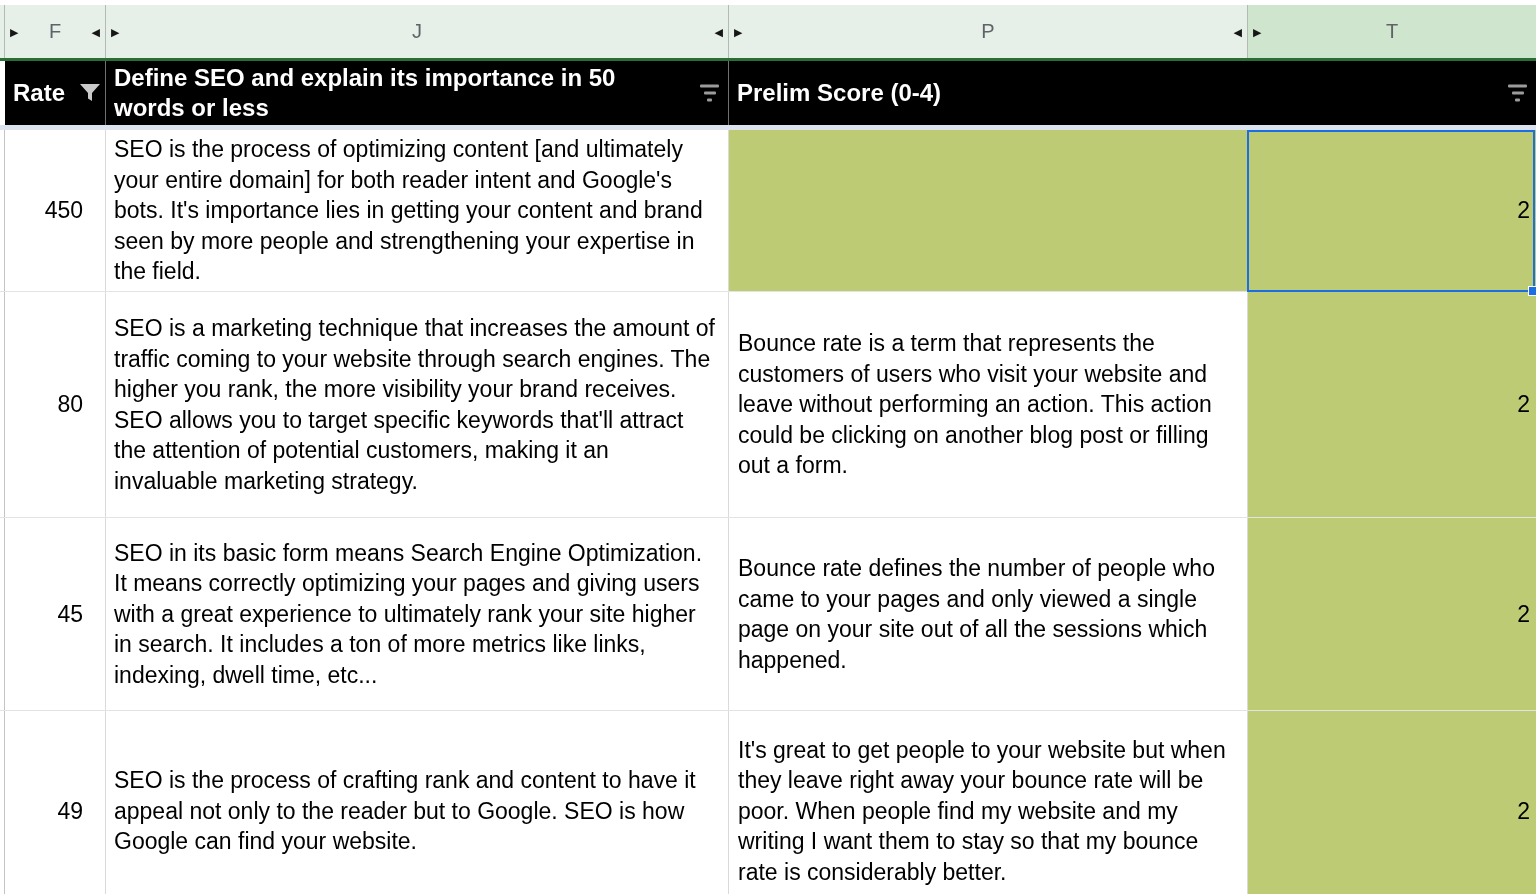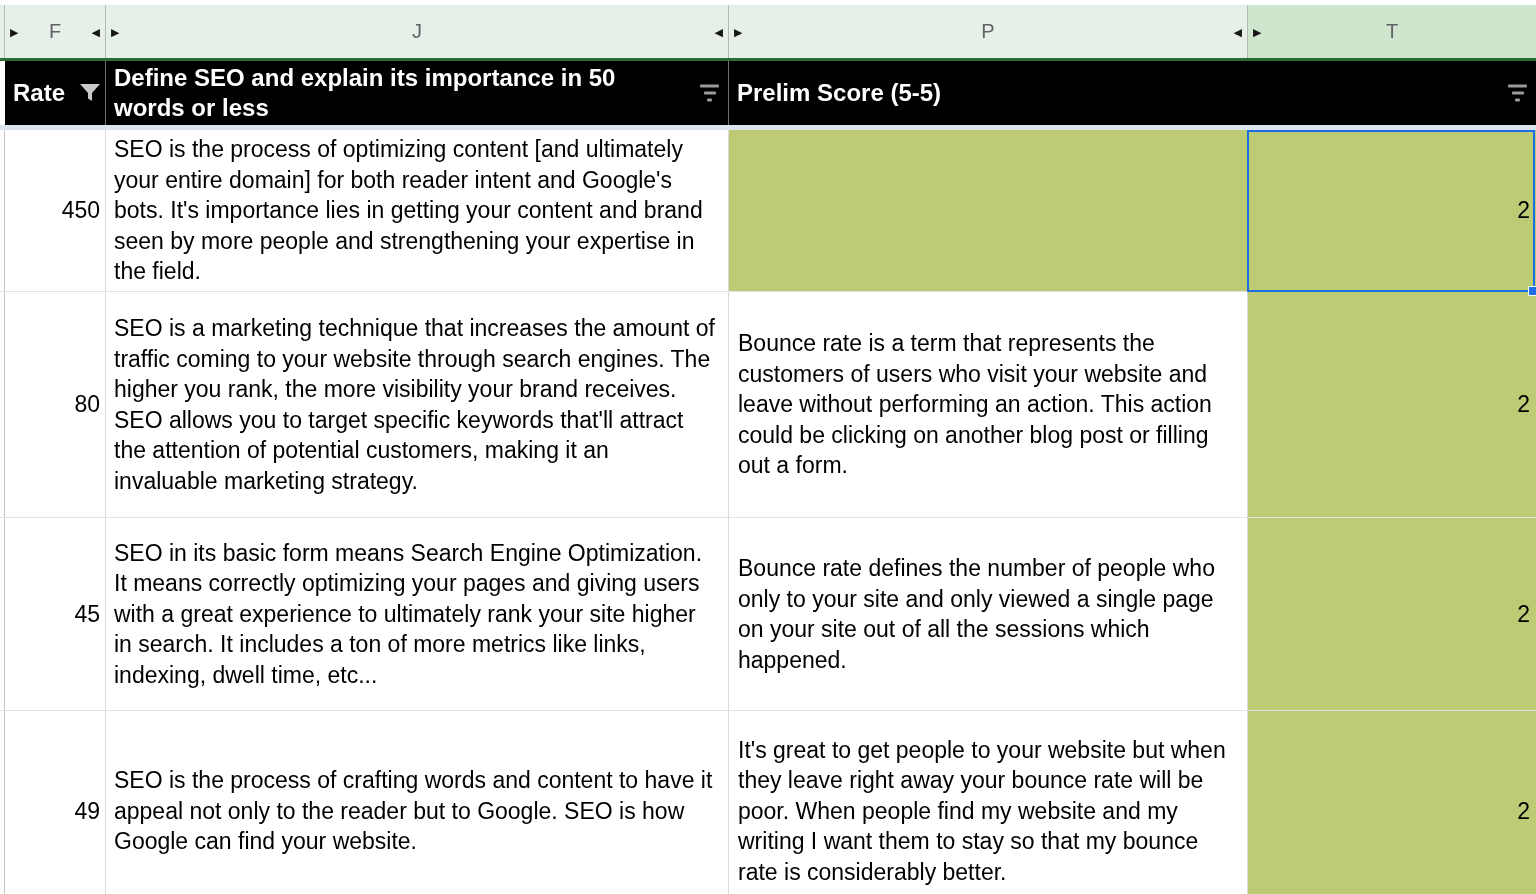--- a/index.html
+++ b/index.html
@@ -73,21 +73,21 @@
     font-size: 23px; line-height: 30.5px;
   }
   .row.r1 { height: 162px; }
   .row.r2 { height: 226px; }
   .row.r3 { height: 193px; }
   .row.r4 { height: 200px; border-bottom: none; }
   .c { border-right: 1px solid #dadada; }
   .c.sliver { width: 5px; border-right-color: #c4c4c4; }
   .c.f {
     width: 101px; display: flex; align-items: center; justify-content: flex-end;
-    padding-right: 5px;
+    padding-right: 22px;
   }
   .c.j { width: 623px; display: flex; align-items: center; padding-left: 8px; }
   .c.j .txt { width: 601px; }
   .c.p { width: 519px; display: flex; align-items: center; padding-left: 9px; }
   .c.p .txt { width: 504px; }
   .c.t {
     flex: 1; background: #bccb74; border-right: none;
     display: flex; align-items: center; justify-content: flex-end;
     padding-right: 6px;
   }
@@ -147,21 +147,21 @@
     </div>
     <div class="hcell j">
       <span class="htxt">Define SEO and explain its importance in 50 words or less</span>
       <span class="fltlines">
           <i></i>
           <i></i>
           <i></i>
         </span>
     </div>
     <div class="hcell t">
-      <span class="htxt">Prelim Score (5-5)</span>
+      <span class="htxt">Prelim Score (0-4)</span>
       <span class="fltlines">
           <i></i>
           <i></i>
           <i></i>
         </span>
     </div>
   </div>
 
   <div class="shadow"></div>
 
@@ -196,34 +196,34 @@
 
   <div class="row r3">
     <div class="c sliver"></div>
     <div class="c f">
         <span>45</span>
       </div>
     <div class="c j">
         <div class="txt">SEO in its basic form means Search Engine Optimization. It means correctly optimizing your pages and giving users with a great experience to ultimately rank your site higher in search. It includes a ton of more metrics like links, indexing, dwell time, etc...</div>
       </div>
     <div class="c p">
-        <div class="txt">Bounce rate defines the number of people who only to your site and only viewed a single page on your site out of all the sessions which happened.</div>
+        <div class="txt">Bounce rate defines the number of people who came to your pages and only viewed a single page on your site out of all the sessions which happened.</div>
       </div>
     <div class="c t">
         <span>2</span>
       </div>
   </div>
 
   <div class="row r4">
     <div class="c sliver"></div>
     <div class="c f">
         <span>49</span>
       </div>
     <div class="c j">
-        <div class="txt">SEO is the process of crafting words and content to have it appeal not only to the reader but to Google. SEO is how Google can find your website.</div>
+        <div class="txt">SEO is the process of crafting rank and content to have it appeal not only to the reader but to Google. SEO is how Google can find your website.</div>
       </div>
     <div class="c p">
         <div class="txt">It's great to get people to your website but when they leave right away your bounce rate will be poor. When people find my website and my writing I want them to stay so that my bounce rate is considerably better.</div>
       </div>
     <div class="c t">
         <span>2</span>
       </div>
   </div>
 
   <div class="selection">

